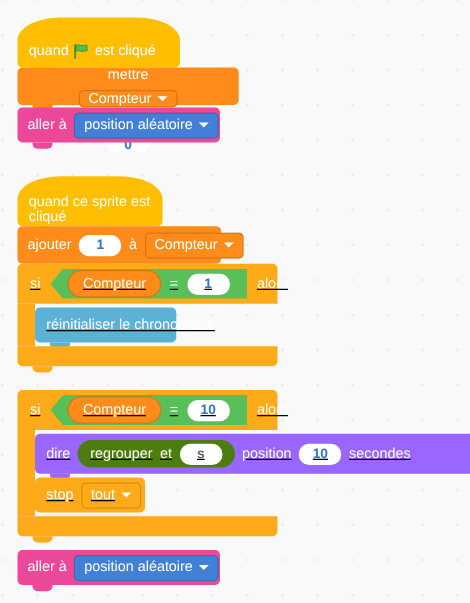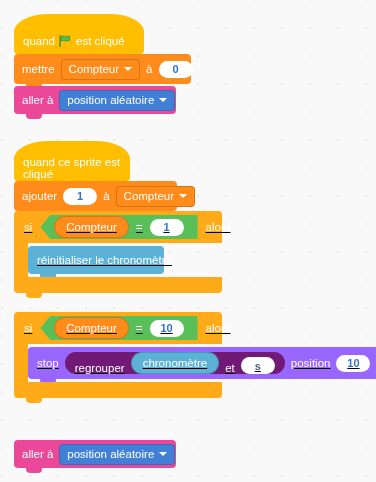--- a/index.html
+++ b/index.html
@@ -105,23 +105,23 @@
     display:inline-flex;align-items:center;gap:7px;
     height:24px;padding:0 6px;
     background:#59c059;
     color:#fff;font-size:11.5px;
     clip-path:polygon(10px 0,100% 0,100% 50%,100% 100%,10px 100%,0 50%);
     padding-left:14px;padding-right:14px;
   }
 
   
   .join-oper{
-    display:inline-flex;align-items:flex-end;gap:6px;
+    display:inline-flex;align-items:center;gap:6px;
     height:22px;padding:0 10px;
-    background:#701a75;border-radius:12px;
+    background:#4d7c0f;border-radius:12px;
     color:#fff;font-size:11.5px;
   }
 
   
   .flag{display:inline-block;width:13px;height:12px;position:relative;}
   .flag svg{display:block;}
 
   
   .cblock{position:absolute;text-decoration:underline;}
   .cblock .c-head{
@@ -173,21 +173,21 @@
           <svg width="13" height="12" viewBox="0 0 13 12">
             <path d="M1 1 h0.1 v10.5" stroke="#3f8f29" stroke-width="1.4" fill="none" stroke-linecap="round"></path>
             <path d="M2 1.3 c2.2 -1.1 4 0.9 6.2 0 c1 -0.4 1.6 -0.4 2.4 -0.1 v4.6 c-0.9 -0.35 -1.5 -0.3 -2.4 0.1 c-2.2 0.9 -4 -1.1 -6.2 0 z" fill="#4cbf56" stroke="#3f8f29" stroke-width="0.7" stroke-linejoin="round"></path>
           </svg>
         </span>
         <span class="lbl">est cliqué</span>
       </div>
       <div style="position:absolute;left:12px;top:100%;width:16px;height:5px;border-radius:0 0 4px 4px;background:#ffbf00;"></div>
     </div>
 
-    <div class="blk c-var notch-b" style="left:14px;top:54px;width:177px;height:30px;">
+    <div class="blk c-var notch-b" style="left:14px;top:54px;width:177px;height:30px;flex-direction:column;">
       <span class="lbl">mettre</span>
       <span class="dropdown dd-var">
         <span>Compteur</span>
         <i class="caret"></i>
       </span>
       <span class="lbl">à</span>
       <span class="oval-num">0</span>
     </div>
 
     <div class="blk c-motion notch-b" style="left:14px;top:86px;width:162px;height:28px;">
@@ -225,21 +225,21 @@
         <span class="hexa">
           <span class="reporter rep-var">Compteur</span>
           <span>=</span>
           <span class="oval-num">1</span>
         </span>
         <span class="lbl">alors</span>
       </div>
       <div class="c-mouth">
         <div class="c-spine"></div>
         <div class="mouth-body" style="padding:3px 0 3px 0;">
-          <div class="stackblk c-sensing" style="width:136px;height:28px;">
+          <div class="stackblk c-sensing" style="width:113px;height:28px;">
             <span class="lbl">réinitialiser le chronomètre</span>
           </div>
         </div>
       </div>
       <div class="c-foot" style="width:208px;"></div>
     </div>
 
     <div class="cblock" style="left:14px;top:312px;">
       <div class="c-head" style="width:208px;">
         <span class="lbl">si</span>
@@ -248,32 +248,38 @@
           <span>=</span>
           <span class="oval-num">10</span>
         </span>
         <span class="lbl">alors</span>
       </div>
       <div class="c-mouth">
         <div class="c-spine"></div>
         <div class="mouth-body" style="padding:3px 0 3px 0;">
 
           <div class="stackblk c-looks" style="width:358px;height:32px;">
-            <span class="lbl">stop</span>
+            <span class="lbl">dire</span>
             <span class="join-oper">
               <span>regrouper</span>
-              <span class="reporter rep-sensing">chronomètre</span>
               <span>et</span>
               <span class="oval-txt">s</span>
             </span>
             <span class="lbl">position</span>
             <span class="oval-num">10</span>
             <span class="lbl">secondes</span>
           </div>
 
+          <div class="stackblk c-control nocap" style="width:88px;height:28px;margin-top:3px;">
+            <span class="lbl">stop</span>
+            <span class="dropdown dd-control">
+              <span>tout</span>
+              <i class="caret"></i>
+            </span>
+          </div>
 
         </div>
       </div>
       <div class="c-foot" style="width:208px;"></div>
     </div>
 
     <div class="blk c-motion notch-b" style="left:14px;top:440px;width:162px;height:28px;">
       <span class="lbl">aller à</span>
       <span class="dropdown dd-motion">
         <span>position aléatoire</span>

